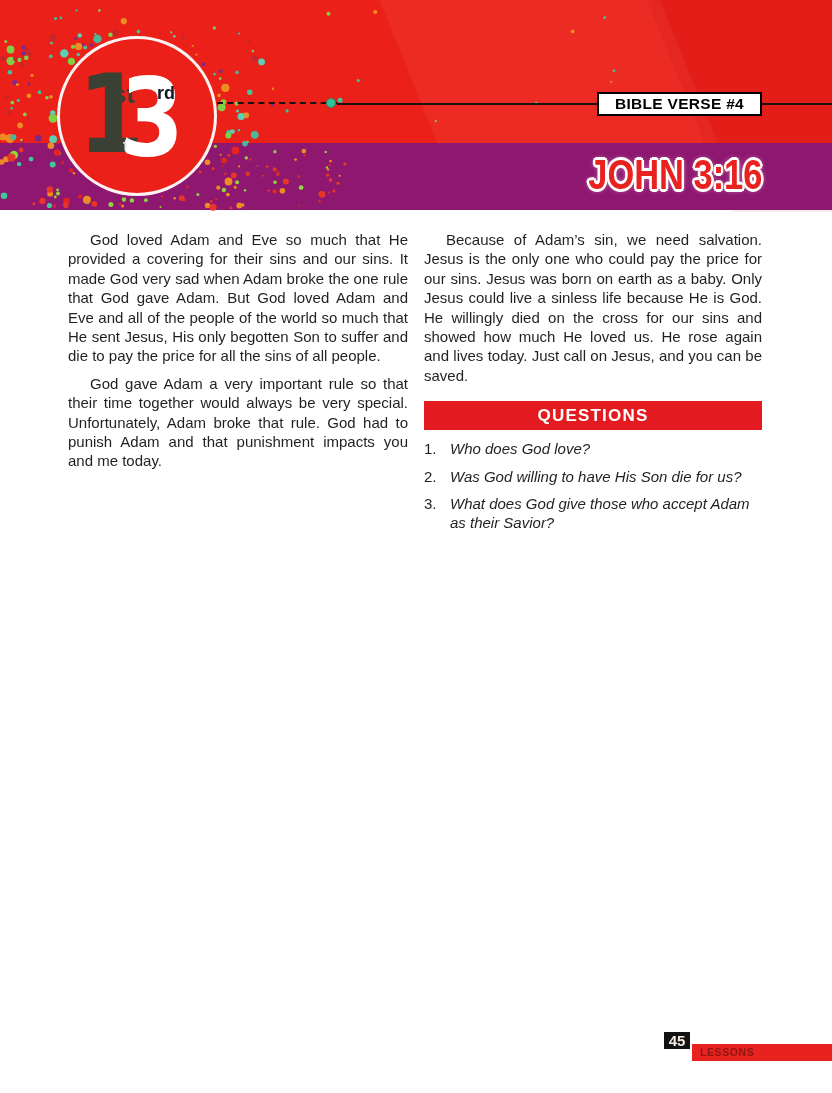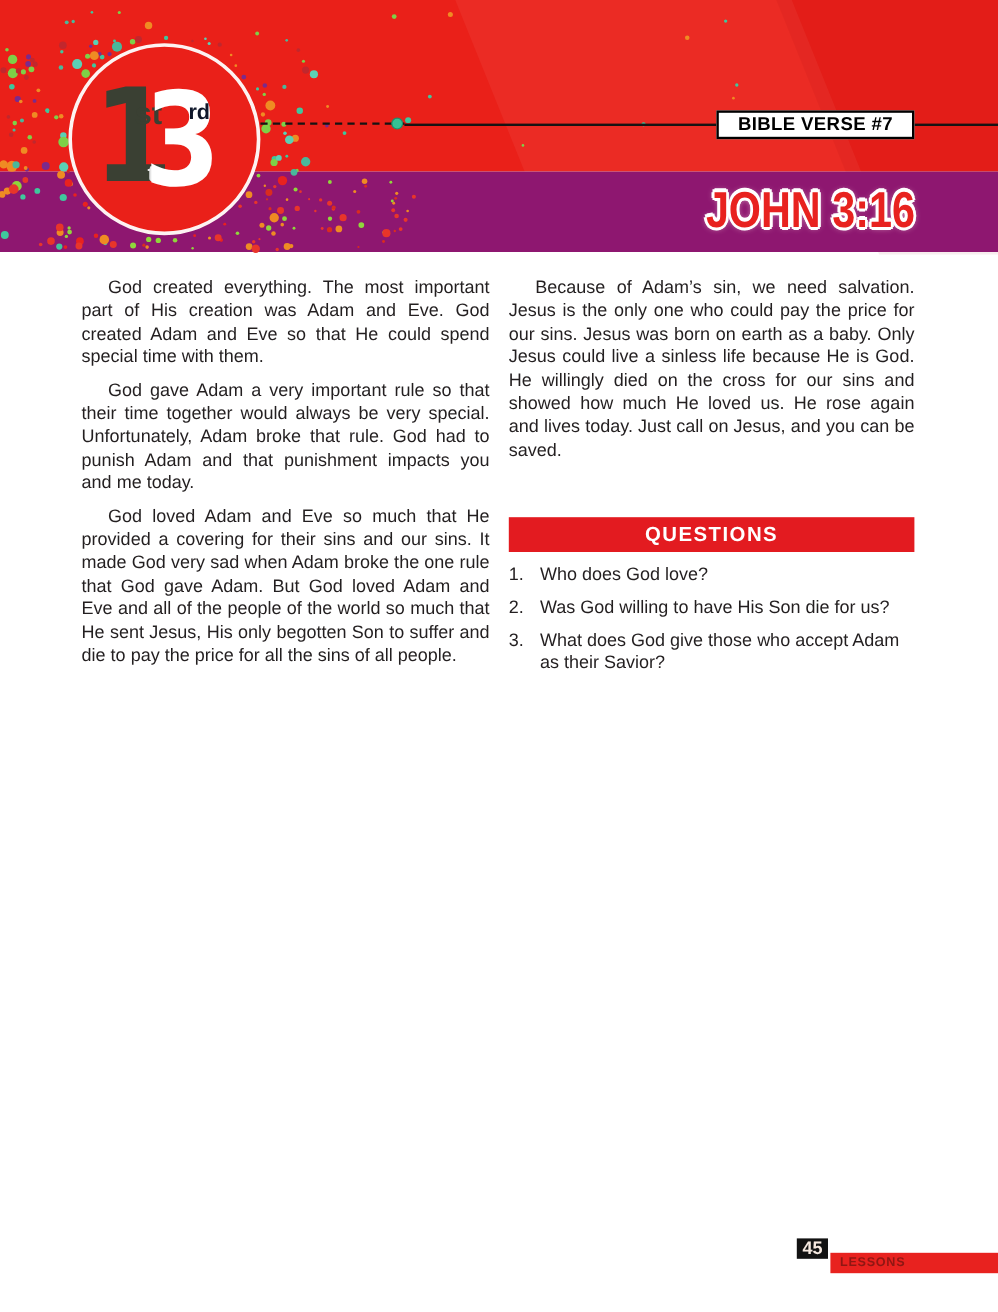--- a/index.html
+++ b/index.html
@@ -126,34 +126,34 @@
   .col-left  { left: 68px;  width: 340px; }
   .col-right { left: 424px; width: 338px; }
   .col p {
     margin: 0 0 8px 0;
     text-indent: 22px;
     text-align: justify;
   }
 
   
   .questions-bar {
-    margin-top: 46px;
+    margin-top: 16px;
     width: 338px; height: 29px;
     background: #e31b20;
     color: #ffffff;
     font-size: 17px;
     font-weight: bold;
     letter-spacing: 1.2px;
     text-align: center;
     line-height: 29px;
   }
   .questions-list { margin: 9px 0 0 0; padding: 0; list-style: none; }
   .questions-list li { display: flex; margin-bottom: 8px; }
   .q-num  { flex: 0 0 26px; }
-  .q-text { flex: 1; }
+  .q-text { flex: 1; font-style: italic; }
 
   
   .page-num {
     position: absolute; left: 664px; top: 1032px;
     width: 26px; height: 17px;
     background: #121212;
     color: #f6e9e0;
     font-size: 15px; font-weight: bold;
     text-align: center; line-height: 17px;
   }
@@ -399,37 +399,36 @@
         <circle cx="536.3" cy="103.6" r="1.8" fill="#3fc79d"></circle>
         <circle cx="435.8" cy="121.2" r="1.1" fill="#7ed047"></circle>
         <circle cx="358.2" cy="80.5" r="1.6" fill="#3fc79d"></circle>
       </svg>
 
     <div class="line-dashed"></div>
     <div class="line-solid-a"></div>
     <div class="line-solid-b"></div>
     <div class="line-dot"></div>
 
-    <div class="verse-badge">BIBLE VERSE #7</div>
+    <div class="verse-badge">BIBLE VERSE #4</div>
 
     <h1 class="verse-title">JOHN 3:16</h1>
 
     <div class="logo-circle">
       <span class="logo-n1">1</span>
       <span class="logo-sup-st">st</span>
       <span class="logo-to">to</span>
       <span class="logo-n3">3</span>
       <span class="logo-sup-rd">rd</span>
     </div>
   </div>
 
   <div class="col col-left">
-    <p>God created everything. The most important part of His creation was Adam and Eve. God created Adam and Eve so that He could spend special time with them.</p>
+    <p>God loved Adam and Eve so much that He provided a covering for their sins and our sins. It made God very sad when Adam broke the one rule that God gave Adam. But God loved Adam and Eve and all of the people of the world so much that He sent Jesus, His only begotten Son to suffer and die to pay the price for all the sins of all people.</p>
     <p>God gave Adam a very important rule so that their time together would always be very special. Unfortunately, Adam broke that rule. God had to punish Adam and that punishment impacts you and me today.</p>
-    <p>God loved Adam and Eve so much that He provided a covering for their sins and our sins. It made God very sad when Adam broke the one rule that God gave Adam. But God loved Adam and Eve and all of the people of the world so much that He sent Jesus, His only begotten Son to suffer and die to pay the price for all the sins of all people.</p>
   </div>
 
   <div class="col col-right">
     <p>Because of Adam’s sin, we need salvation. Jesus is the only one who could pay the price for our sins. Jesus was born on earth as a baby. Only Jesus could live a sinless life because He is God. He willingly died on the cross for our sins and showed how much He loved us. He rose again and lives today. Just call on Jesus, and you can be saved.</p>
 
     <div class="questions-bar">QUESTIONS</div>
 
     <ol class="questions-list">
       <li>
         <span class="q-num">1.</span>

